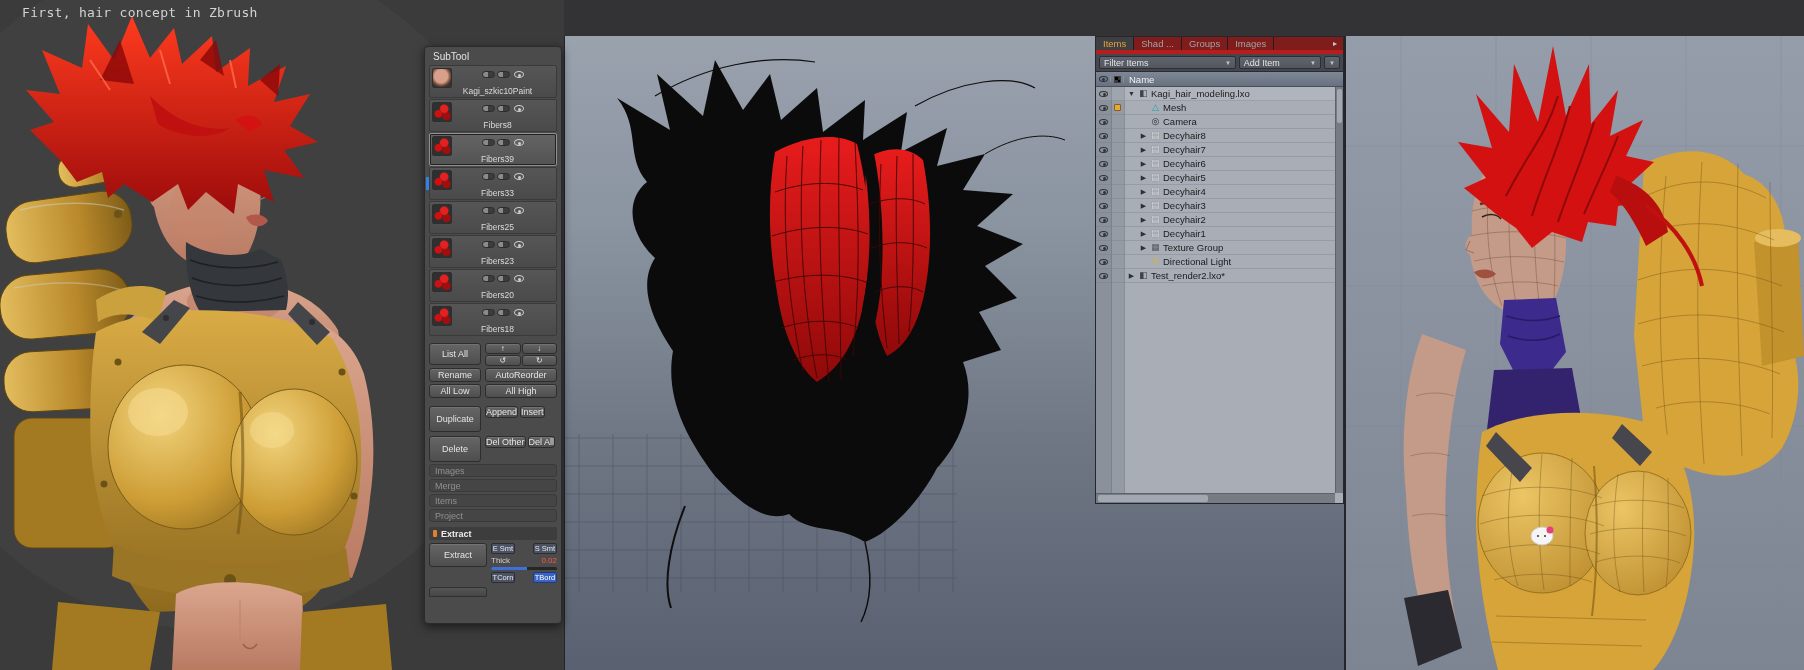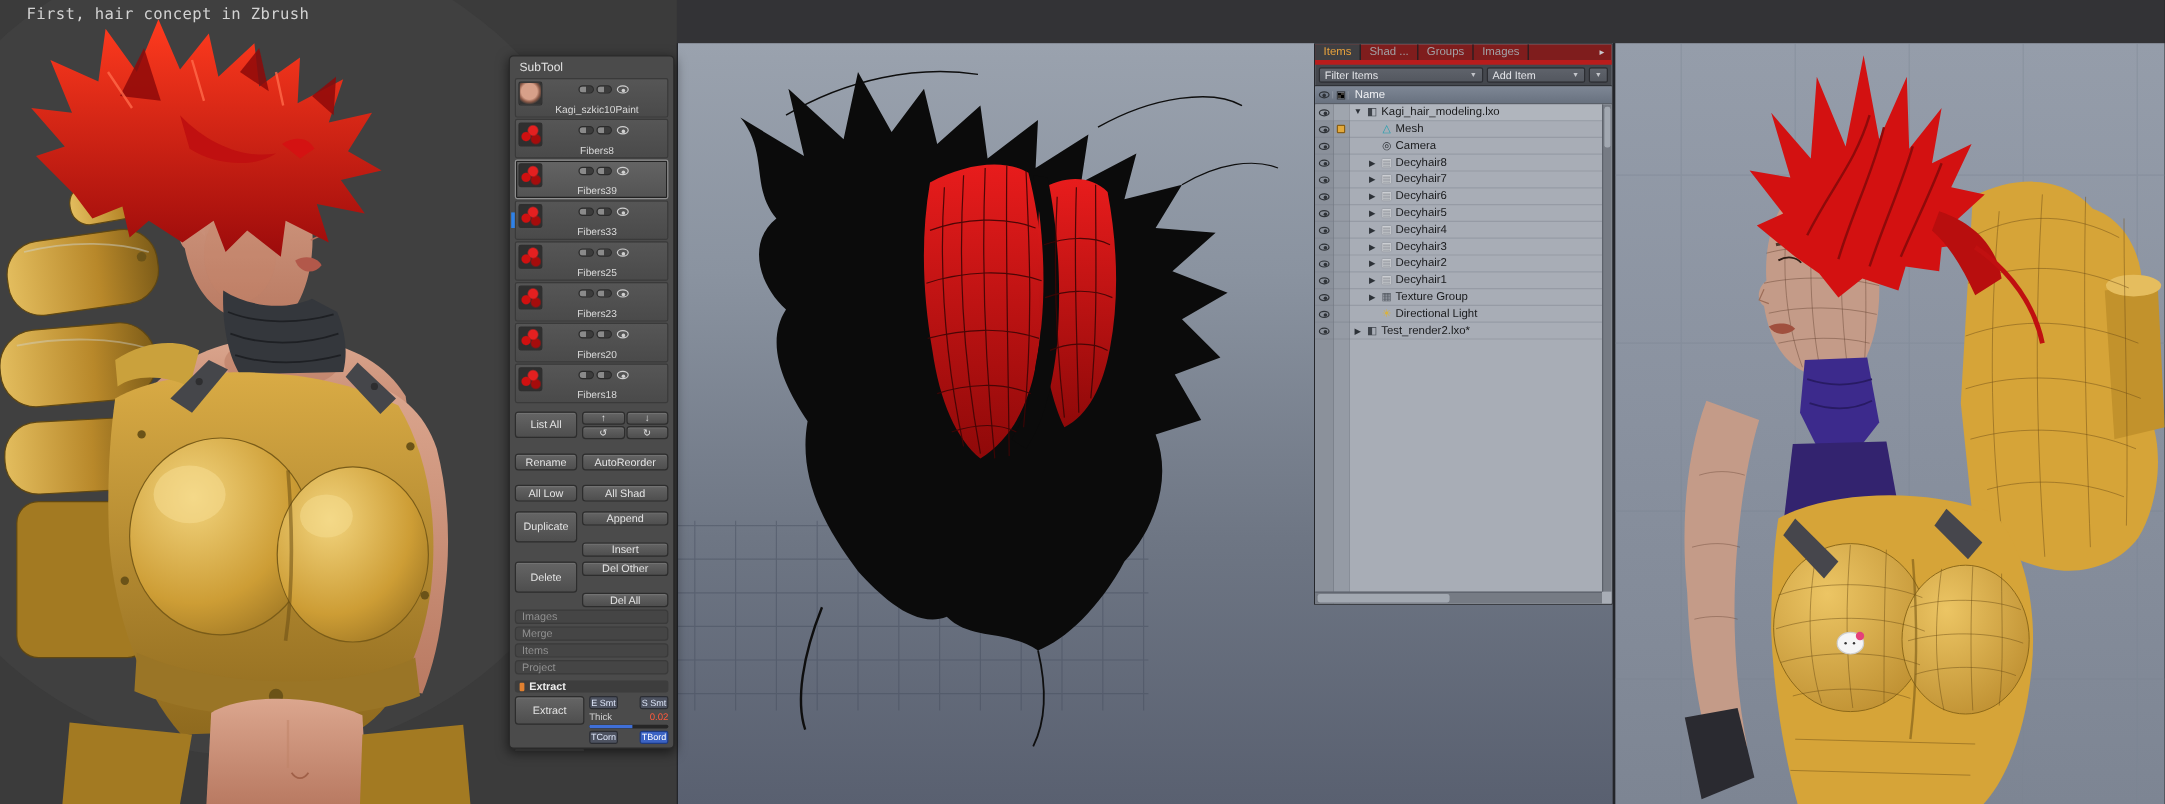--- a/index.html
+++ b/index.html
@@ -41,25 +41,25 @@
   .pill{width:13px;height:7px;border-radius:4px;border:1px solid #2b2b2b;
         background:linear-gradient(90deg,#8a8a8a 0 50%,#3c3c3c 50%)}
   .zb-eye{width:10px;height:7px;border:1px solid #cfcfcf;border-radius:50%;position:relative;margin-left:2px}
   .zb-eye::after{content:"";position:absolute;left:3px;top:1.5px;width:3px;height:3px;background:#cfcfcf;border-radius:50%}
   .zb-name{position:absolute;left:23px;right:14px;bottom:1px;font-size:8.5px;color:#dadada;
            text-align:center;white-space:nowrap;overflow:hidden}
 
   .zb-btn{background:linear-gradient(#656565,#4e4e4e);border:1px solid #2d2d2d;border-radius:3px;
           color:#e4e4e4;font-size:9px;display:flex;align-items:center;justify-content:center;
           box-shadow:0 1px 0 rgba(255,255,255,.09) inset;white-space:nowrap;overflow:hidden}
-  .zb-flexrow{display:flex;gap:4px;margin-top:12px}
+  .zb-flexrow{display:flex;gap:4px;margin-top:2px}
   .w62{width:52px}.h22{height:22px}.h14{height:14px}.h26{height:26px}.grow{flex:1}
   .zb-arrows{flex:1;display:grid;grid-template-columns:1fr 1fr;grid-auto-rows:11px;gap:1px}
   .zb-arrows .zb-btn{font-size:8px;height:11px}
-  .zb-col{flex:1;display:flex;flex-direction:column;gap:14px}
+  .zb-col{flex:1;display:flex;flex-direction:row;gap:2px}
   .zb-col .zb-btn{height:12px}
   .gap8{margin-top:8px}
   .zb-bar{background:#454545;border:1px solid #3a3a3a;border-radius:3px;color:#909090;font-size:9px;
           padding:0 5px;margin-top:2px;height:13px;display:flex;align-items:center}
   .zb-sect{background:#3d3d3d;border-radius:2px;color:#ededed;font-size:9px;font-weight:bold;height:13px;
            margin-top:5px;display:flex;align-items:center;gap:4px;padding:0 4px}
   .zb-sect::before{content:"";width:4px;height:7px;background:#e08030;border-radius:1px}
   .zb-extract{display:flex;gap:4px;margin-top:3px}
   .extract-main{width:58px;height:24px}
   .zb-extract-right{flex:1;display:flex;flex-direction:column;gap:2px}
@@ -482,21 +482,21 @@
         <div class="zb-btn">↺</div>
         <div class="zb-btn">↻</div>
       </div>
     </div>
     <div class="zb-flexrow">
       <div class="zb-btn w62 h14">Rename</div>
       <div class="zb-btn grow h14">AutoReorder</div>
     </div>
     <div class="zb-flexrow">
       <div class="zb-btn w62 h14">All Low</div>
-      <div class="zb-btn grow h14">All Shad</div>
+      <div class="zb-btn grow h14">All High</div>
     </div>
     <div class="zb-flexrow gap8">
       <div class="zb-btn w62 h26">Duplicate</div>
       <div class="zb-col">
         <div class="zb-btn">Append</div>
         <div class="zb-btn">Insert</div>
       </div>
     </div>
     <div class="zb-flexrow" style="margin-top:4px">
       <div class="zb-btn w62 h26">Delete</div>

